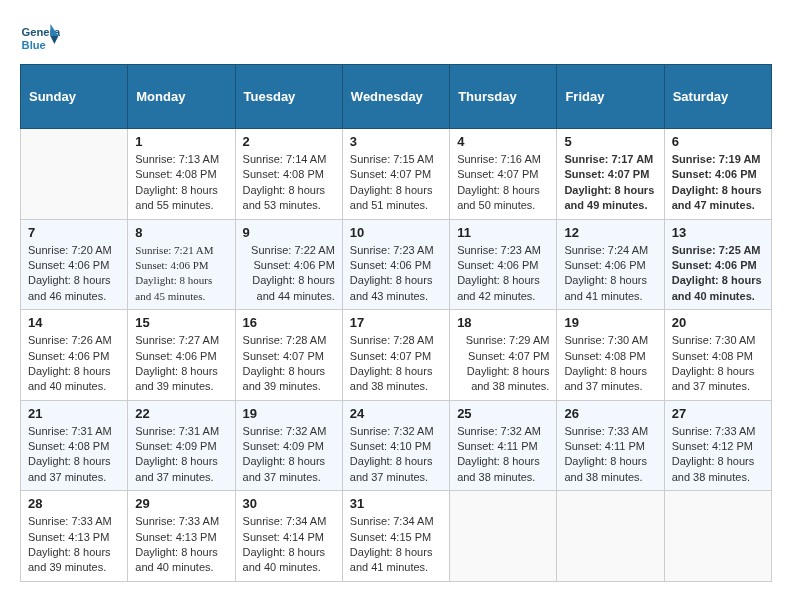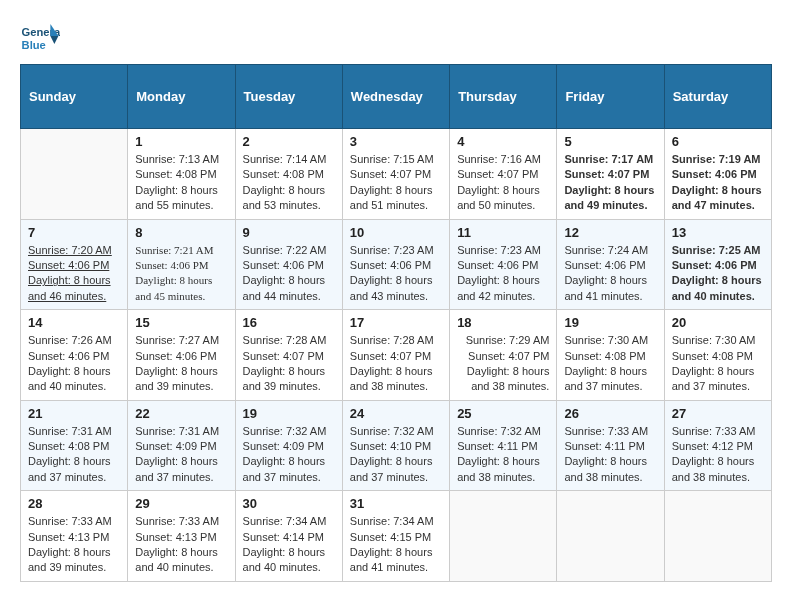--- a/index.html
+++ b/index.html
@@ -154,35 +154,35 @@
             <div class="day-number">6</div>
             <div class="day-info" style="white-space: pre-line; font-weight: bold;">Sunrise: 7:19 AM
 Sunset: 4:06 PM
 Daylight: 8 hours
 and 47 minutes.</div>
           </td>
         </tr>
         <tr class="row-bg-alt">
           <td>
             <div class="day-number">7</div>
-            <div class="day-info" style="white-space: pre-line; text-decoration: underline;">Sunrise: 7:20 AM
+            <div class="day-info" style="white-space: pre-line;">Sunrise: 7:20 AM
 Sunset: 4:06 PM
 Daylight: 8 hours
 and 46 minutes.</div>
           </td>
           <td>
             <div class="day-number">8</div>
             <div class="day-info" style="white-space: pre-line; font-family: Liberation Serif, serif;">Sunrise: 7:21 AM
 Sunset: 4:06 PM
 Daylight: 8 hours
 and 45 minutes.</div>
           </td>
           <td>
             <div class="day-number">9</div>
-            <div class="day-info" style="white-space: pre-line;">Sunrise: 7:22 AM
+            <div class="day-info" style="white-space: pre-line; text-align: right;">Sunrise: 7:22 AM
 Sunset: 4:06 PM
 Daylight: 8 hours
 and 44 minutes.</div>
           </td>
           <td>
             <div class="day-number">10</div>
             <div class="day-info" style="white-space: pre-line;">Sunrise: 7:23 AM
 Sunset: 4:06 PM
 Daylight: 8 hours
 and 43 minutes.</div>

